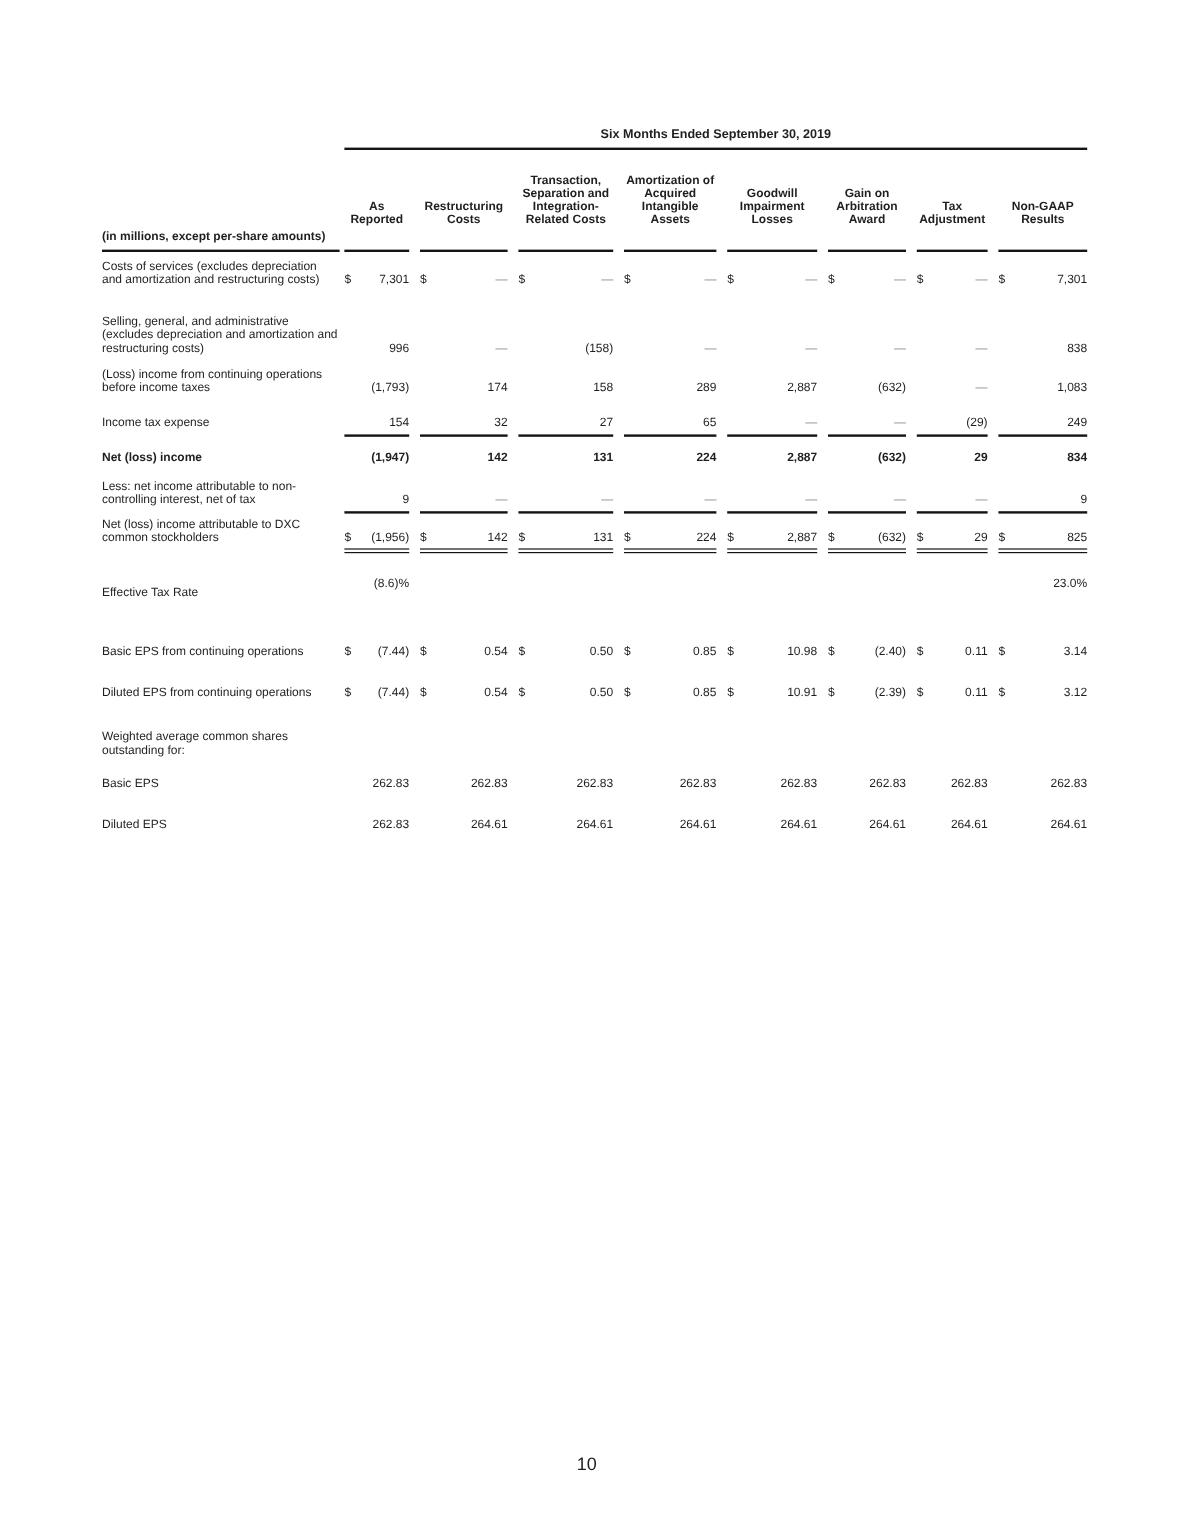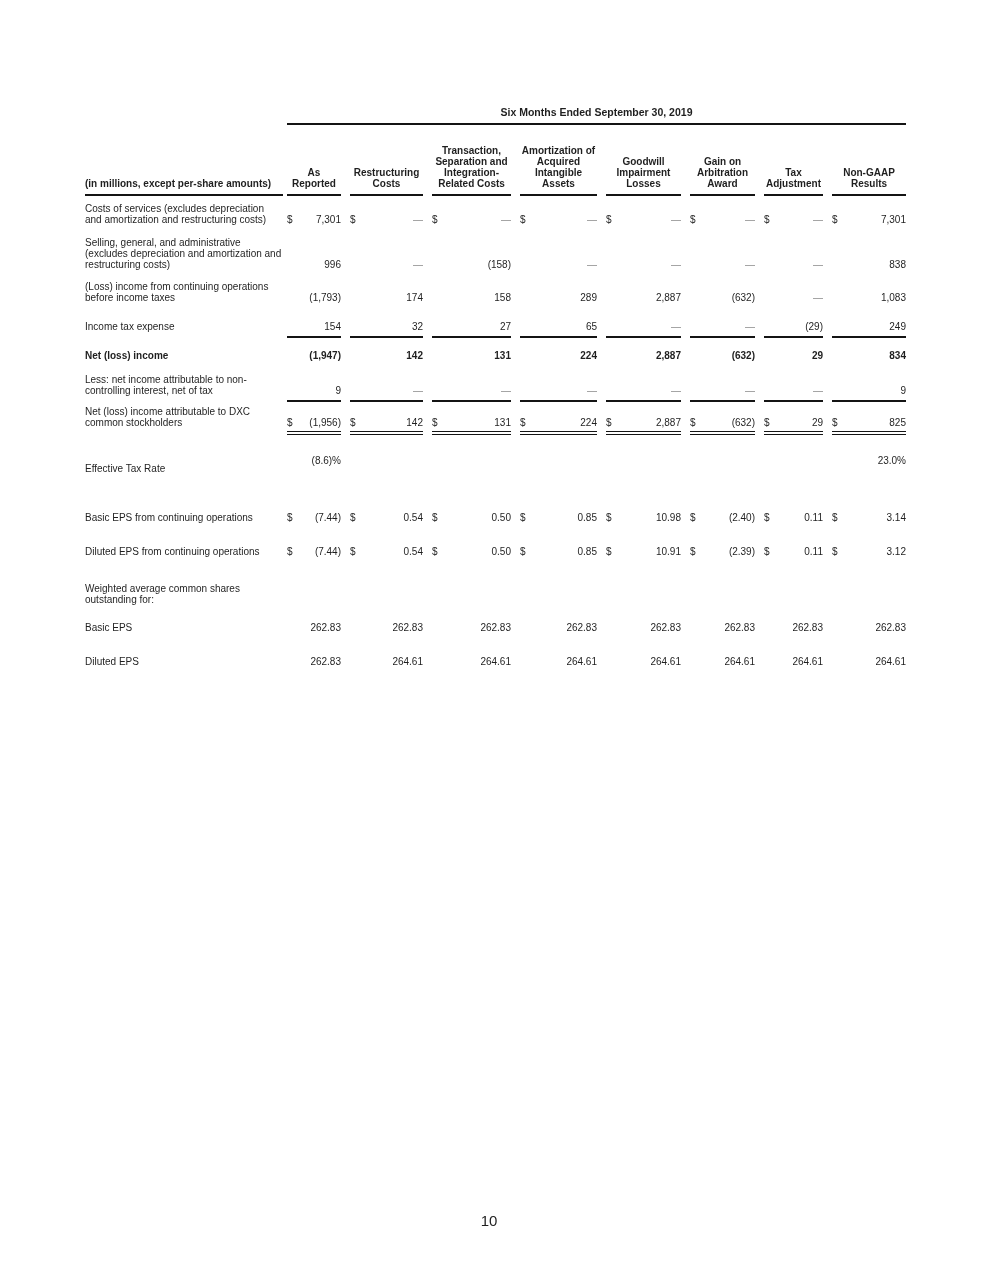--- a/index.html
+++ b/index.html
@@ -53,21 +53,21 @@
     column-gap: 9px;
     width: 619px;
     align-items: end;
   }
   .col-head {
     text-align: center;
     font-weight: bold;
     font-size: 10px;
     line-height: 11px;
     white-space: pre-line;
-    padding-bottom: 5px;
+    padding-bottom: 19px;
     border-bottom: 2.5px solid #141414;
   }
   .finrow {
     display: flex;
     align-items: flex-end;
   }
   .row-label {
     width: 198px;
     margin-right: 4px;
     font-size: 10px;
@@ -83,21 +83,21 @@
   }
   .cur { text-align: left; }
   .val { margin-left: auto; text-align: right; }
   .dash { color: #8a8a8a; }
   .rule-single .cell { border-bottom: 2px solid #141414; padding-bottom: 4px; justify-content: center; }
   .rule-single .num-grid { margin-bottom: -6px; }
   .rule-double .cell { border-bottom: 4px double #141414; padding-bottom: 3px; }
   .rule-double .num-grid { margin-bottom: -7px; }
   
   .finrow:nth-of-type(1)  { margin-top: 7px; }
-  .finrow:nth-of-type(2)  { margin-top: 12px; justify-content: space-between; }
+  .finrow:nth-of-type(2)  { margin-top: 24px; justify-content: space-between; }
   .finrow:nth-of-type(3)  { margin-top: 11px; }
   .finrow:nth-of-type(4)  { margin-top: 18px; }
   .finrow:nth-of-type(5)  { margin-top: 18px; font-weight: bold; }
   .finrow:nth-of-type(6)  { margin-top: 13px; gap: 36px; }
   .finrow:nth-of-type(7)  { margin-top: 10px; }
   .finrow:nth-of-type(8)  { margin-top: 35px; }
   .finrow:nth-of-type(9)  { margin-top: 38px; }
   .finrow:nth-of-type(10) { margin-top: 23px; }
   .finrow:nth-of-type(11) { margin-top: 26px; }
   .finrow:nth-of-type(12) { margin-top: 17px; }

